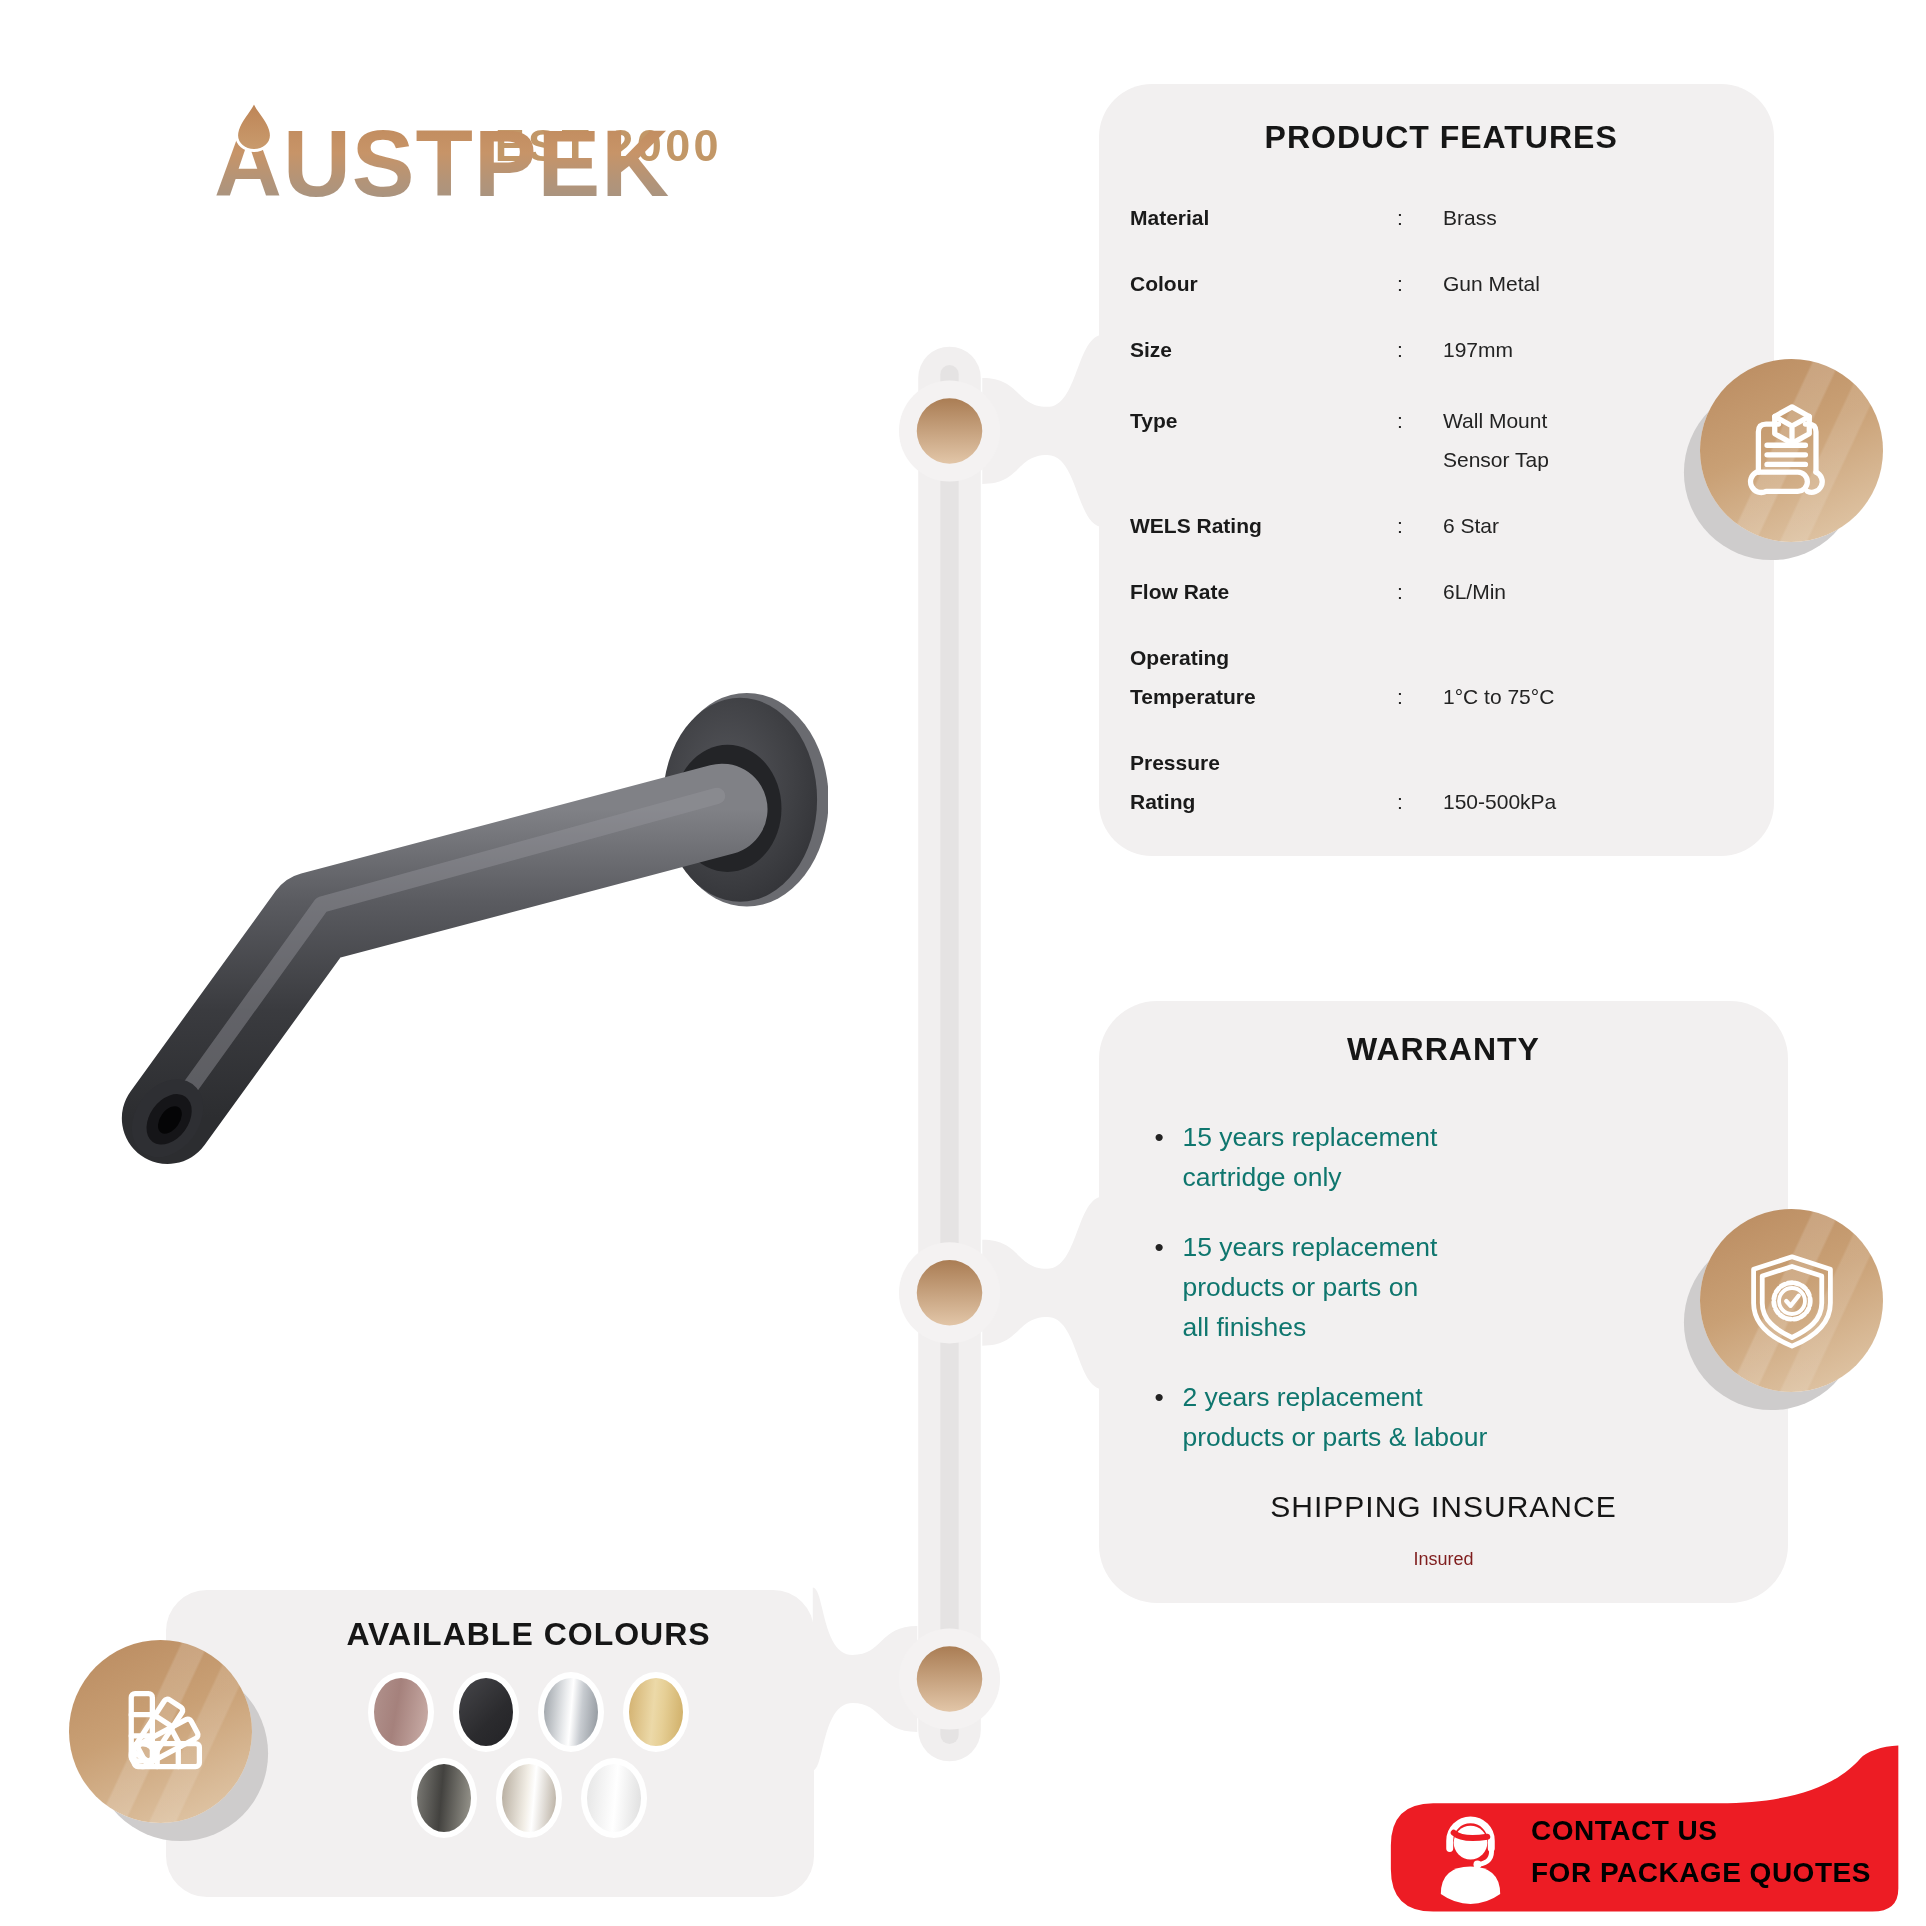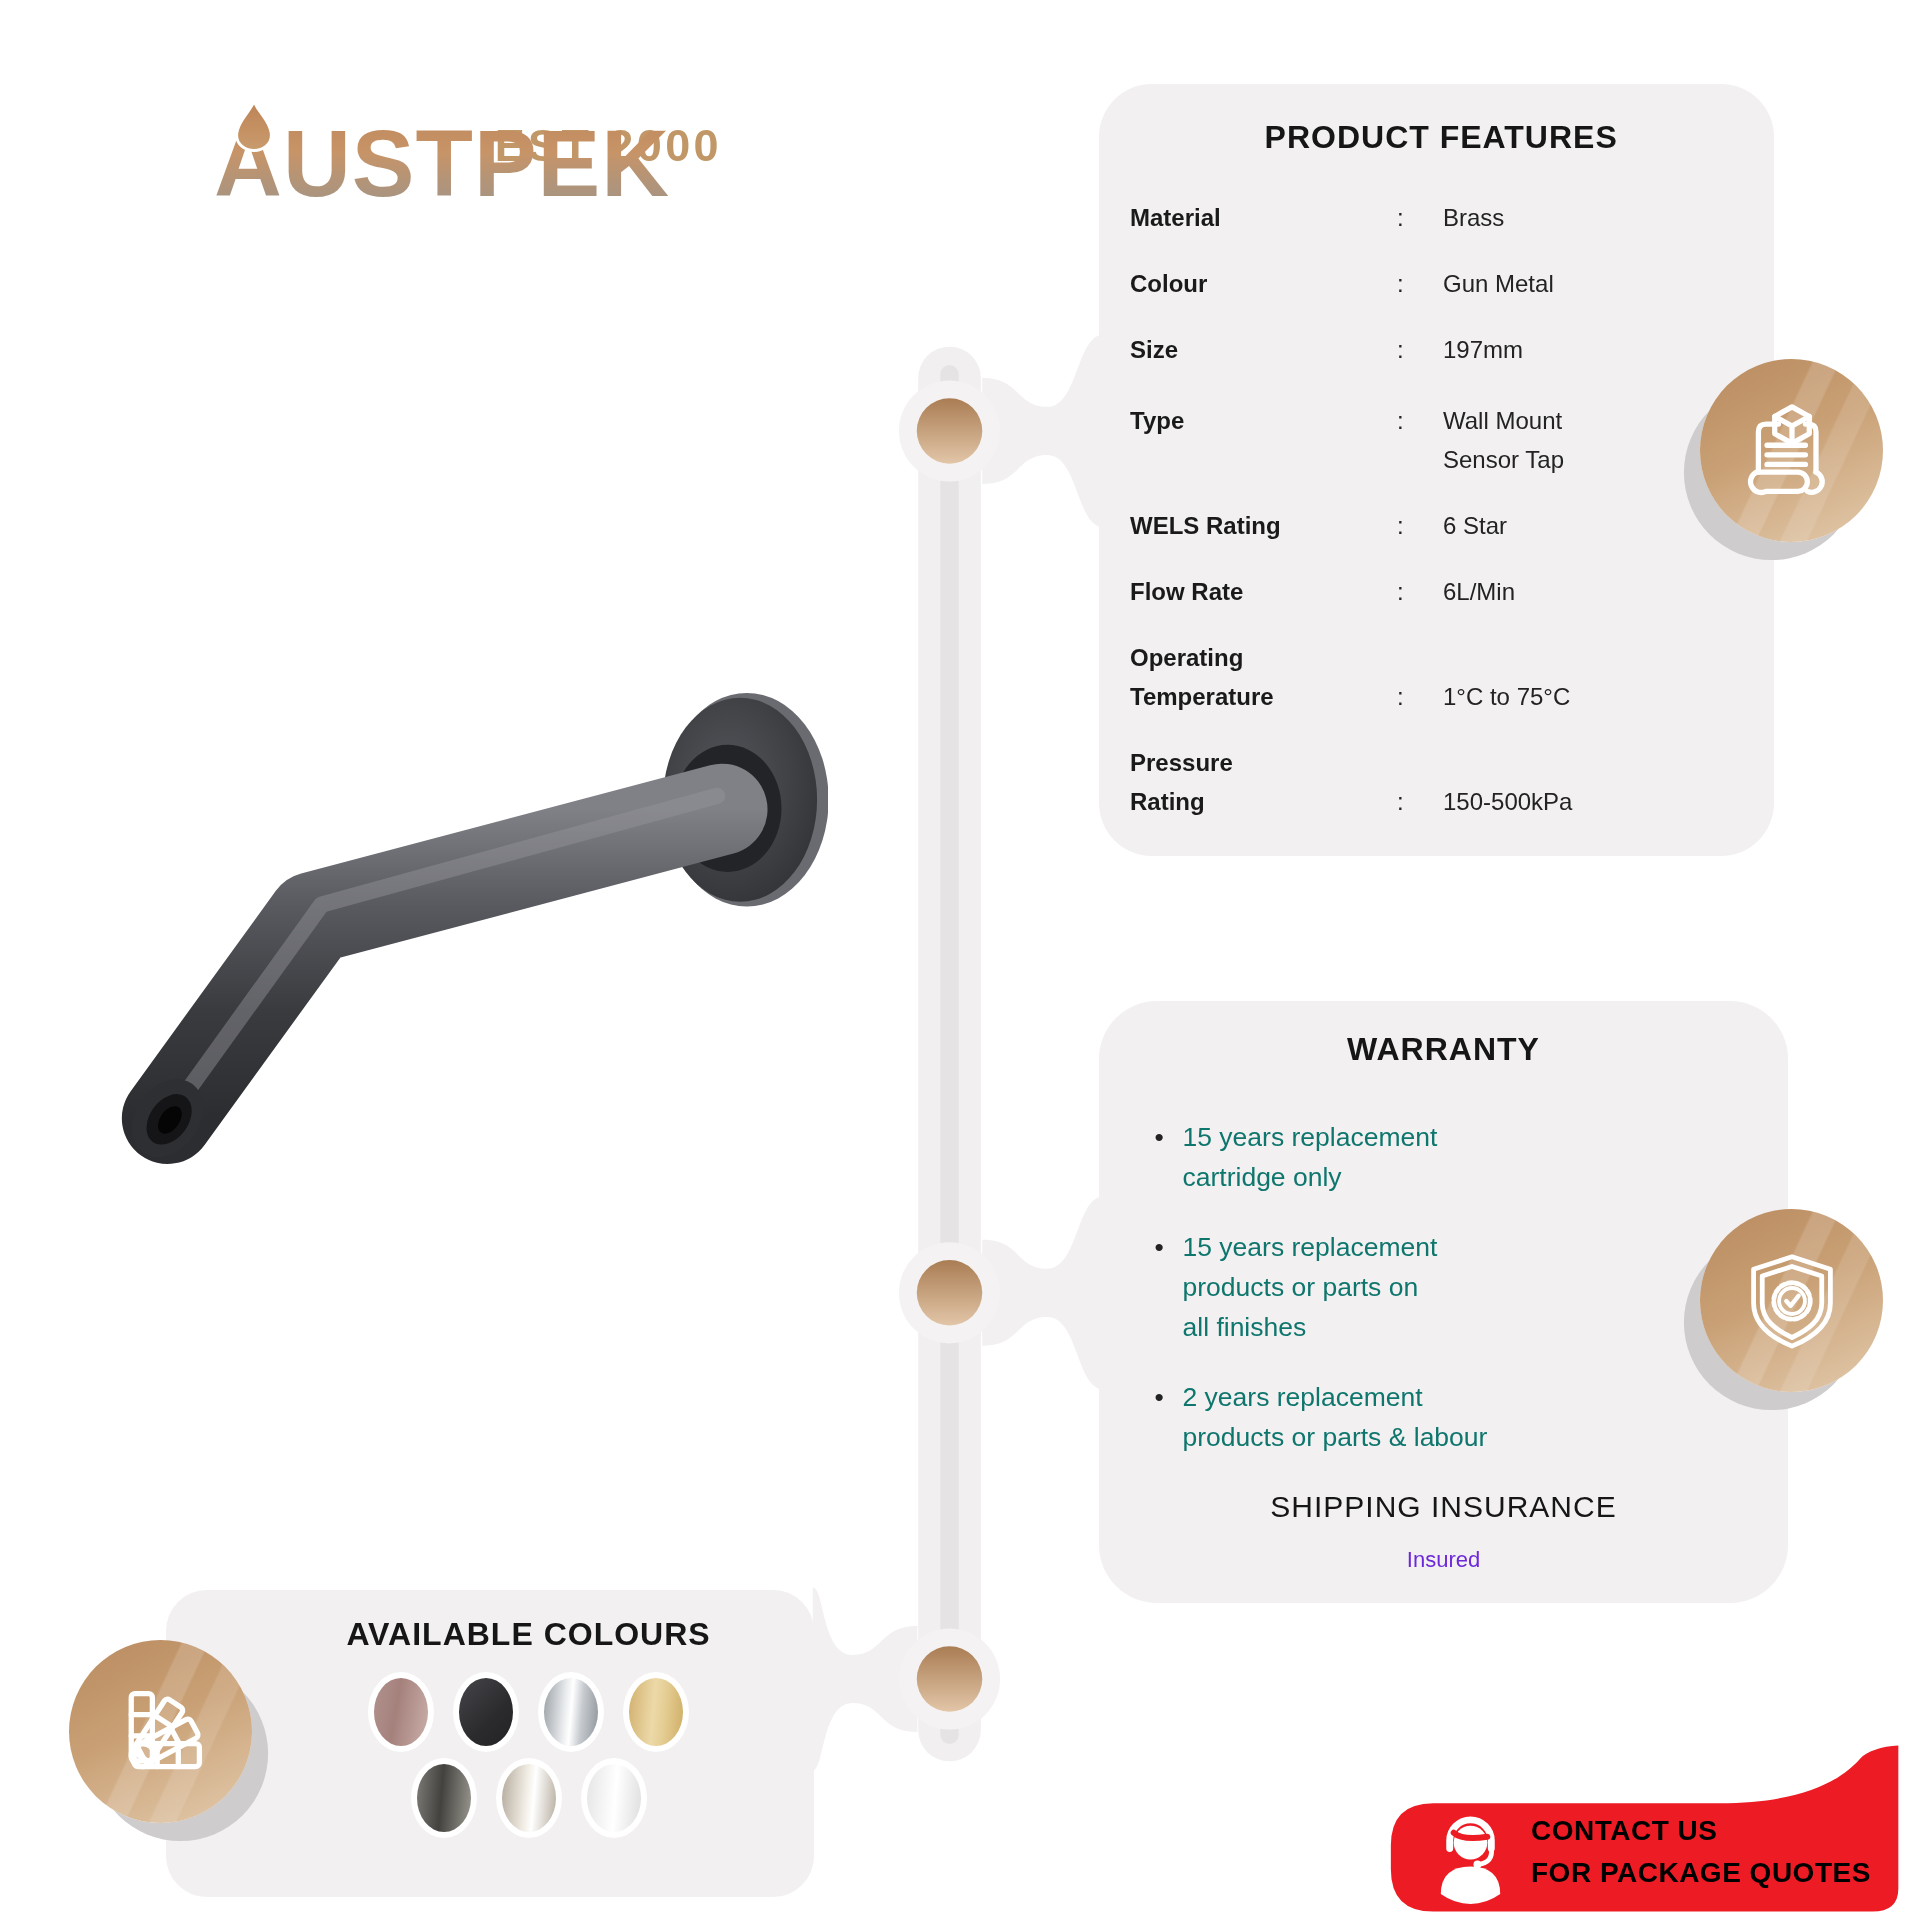--- a/index.html
+++ b/index.html
@@ -23,35 +23,35 @@
   #colours-card{left:166px;top:1590px;width:648px;height:307px;border-radius:41px;
     padding:25px 0 0 77px;}
 
   .card-title{font-size:32px;font-weight:700;color:#161616;text-align:center;
     letter-spacing:1px;line-height:39px;}
   #features-card .card-title{margin-bottom:41px;}
   #warranty-card .card-title{margin-bottom:48px;}
   #colours-card .card-title{margin-bottom:18px;}
 
   
-  .spec-row{display:flex;align-items:center;font-size:24px;line-height:39px;margin-bottom:27px;color:#232323;}
+  .spec-row{display:flex;align-items:center;font-size:21px;line-height:39px;margin-bottom:27px;color:#232323;}
   .spec-row.align-top{align-items:flex-start;margin-top:32px;}
   .spec-row.align-bottom{align-items:flex-end;}
   .spec-label{width:267px;font-weight:700;color:#1a1a1a;flex:0 0 auto;}
   .spec-colon{width:46px;font-weight:500;flex:0 0 auto;}
   .spec-value{flex:1 1 auto;font-weight:400;}
 
   
   .bullet-list{margin:0;padding:0 0 0 26.5px;list-style:none;}
   .bullet-item{font-size:26.5px;line-height:40px;color:#0f766e;margin-bottom:30px;position:relative;
     padding-left:28px;}
   .bullet-item::before{content:"\2022";position:absolute;left:0;top:0;font-size:26.5px;color:#232323;}
   .shipping-title{font-size:30px;font-weight:400;color:#161616;text-align:center;
     letter-spacing:1px;margin-top:16px;line-height:39px;}
-  .shipping-value{font-size:22px;color:#6d28d9;text-align:center;margin-top:13.5px;line-height:39px;}
+  .shipping-value{font-size:18px;color:#7f1d1d;text-align:center;margin-top:13.5px;line-height:39px;}
 
   
   .swatch-row{display:flex;justify-content:center;gap:19px;}
   .swatch-row+.swatch-row{margin-top:5.8px;}
   .swatch{width:54px;height:68px;border-radius:50%;border:6.3px solid #ffffff;flex:0 0 auto;}
 
   
   .icon-circle{position:absolute;width:183px;height:183px;border-radius:50%;
     background:
       linear-gradient(115deg,rgba(255,255,255,0) 42%,rgba(255,255,255,.15) 43%,rgba(255,255,255,.15) 52%,rgba(255,255,255,0) 53%,rgba(255,255,255,0) 61%,rgba(255,255,255,.12) 62%,rgba(255,255,255,.12) 71%,rgba(255,255,255,0) 72%),

